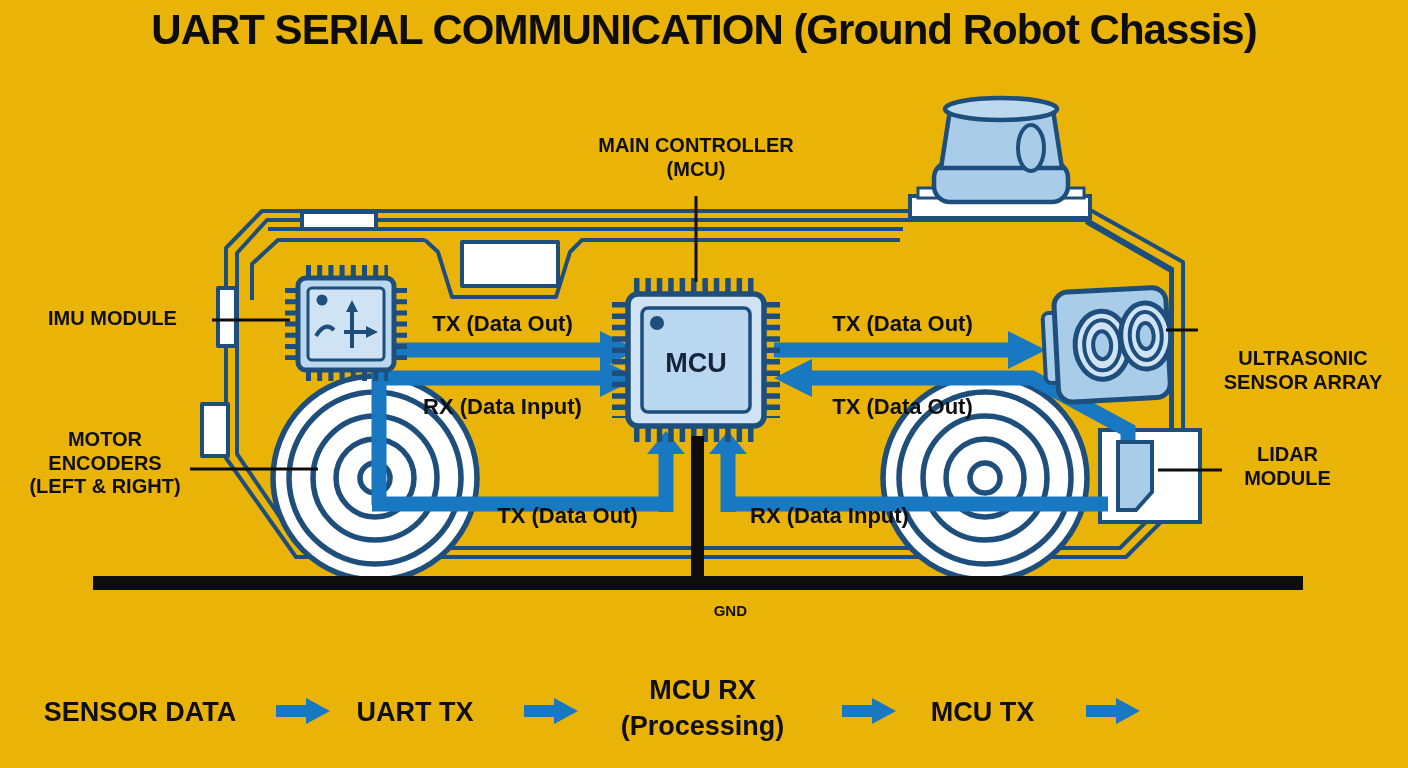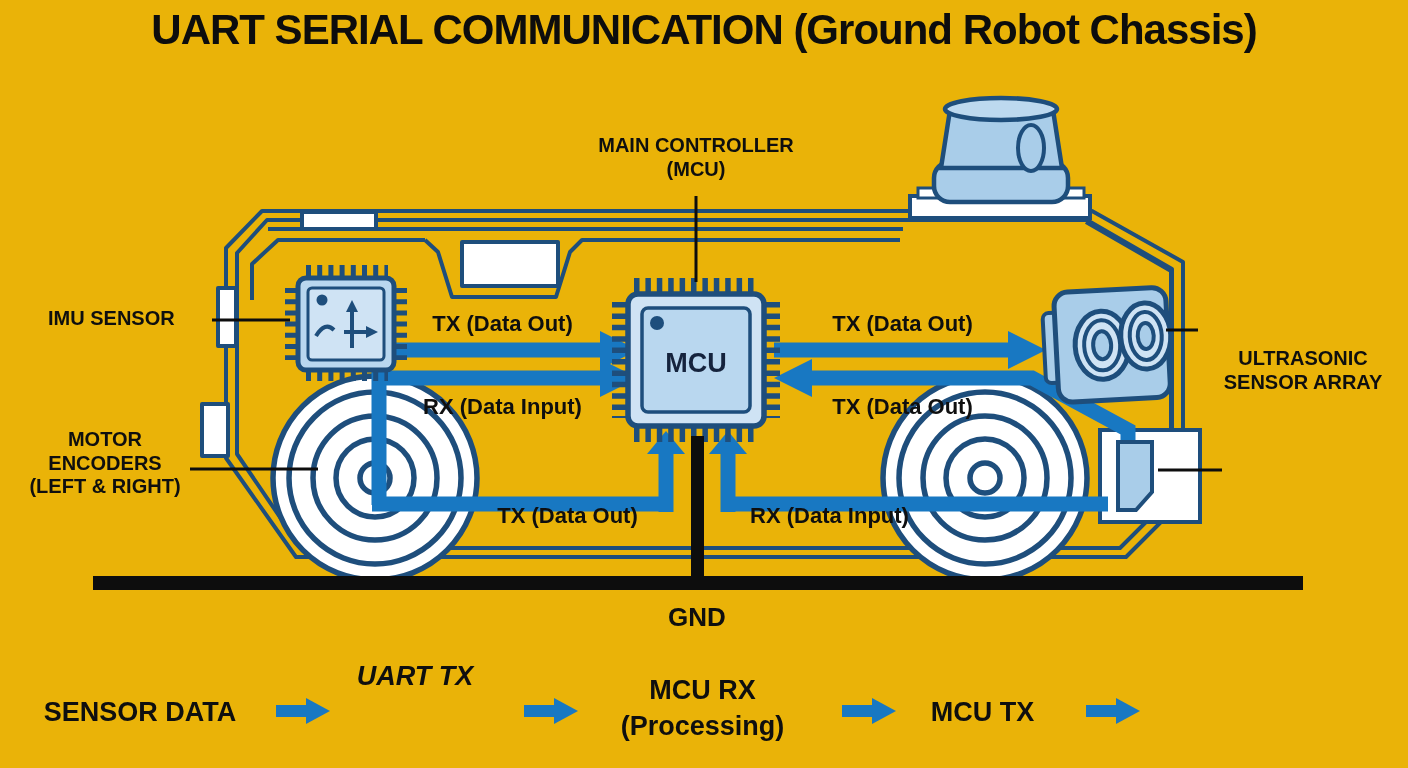--- a/index.html
+++ b/index.html
@@ -5,21 +5,21 @@
   html,body{margin:0;padding:0;background:#ffffff;}
   .canvas{position:relative;width:1408px;height:768px;background:#eab308;overflow:hidden;
           font-family:"Liberation Sans","DejaVu Sans",sans-serif;color:#111;}
   .title{position:absolute;left:0;top:6px;width:1408px;text-align:center;
          font-size:42px;font-weight:800;letter-spacing:-1px;color:#0d0d0d;white-space:nowrap;}
   svg.diagram{position:absolute;left:0;top:0;width:1408px;height:768px;}
   .lbl{position:absolute;font-weight:800;color:#0f0f0f;line-height:1.18;}
   .ml{white-space:pre-line;text-align:center;}
   .side{font-size:20px;}
   .bus{font-size:22px;text-align:center;}
-  .gnd{font-size:26px;text-align:center;}
+  .gnd{font-size:15px;text-align:right;}
   .flowlbl{font-size:27px;font-weight:800;text-align:center;line-height:1.35;white-space:pre-line;}
   .flowarrow{position:absolute;}
 </style>
 </head>
 <body>
 
 <div class="canvas">
 
   <div class="title">UART SERIAL COMMUNICATION (Ground Robot Chassis)</div>
 
@@ -148,41 +148,43 @@
       <line x1="212" y1="320" x2="290" y2="320"></line>
       <line x1="696" y1="196" x2="696" y2="282"></line>
       <line x1="190" y1="469" x2="318" y2="469"></line>
       <line x1="1166" y1="330" x2="1198" y2="330"></line>
       <line x1="1158" y1="470" x2="1222" y2="470"></line>
     </g>
   </svg>
 
   <div class="lbl side ml" style="left:555px;top:134px;width:282px;">MAIN CONTROLLER
 (MCU)</div>
-  <div class="lbl side" style="left:48px;top:307px;">IMU SENSOR</div>
+  <div class="lbl side" style="left:48px;top:307px;">IMU MODULE</div>
   <div class="lbl side ml" style="left:0px;top:428px;width:210px;">MOTOR
 ENCODERS
 (LEFT &amp; RIGHT)</div>
   <div class="lbl side ml" style="left:1203px;top:307px;width:200px;margin-top:40px;">ULTRASONIC
 SENSOR ARRAY</div>
+  <div class="lbl side ml" style="left:1225px;top:443px;width:125px;">LIDAR
+MODULE</div>
   <div class="lbl gnd" style="left:647px;top:602px;width:100px;">GND</div>
 
   <div class="lbl bus" style="left:380px;top:311px;width:245px;">TX (Data Out)</div>
   <div class="lbl bus" style="left:380px;top:394px;width:245px;">RX (Data Input)</div>
   <div class="lbl bus" style="left:780px;top:311px;width:245px;">TX (Data Out)</div>
   <div class="lbl bus" style="left:780px;top:394px;width:245px;">TX (Data Out)</div>
   <div class="lbl bus" style="left:450px;top:503px;width:235px;">TX (Data Out)</div>
   <div class="lbl bus" style="left:712px;top:503px;width:235px;">RX (Data Input)</div>
 
   <div class="lbl flowlbl" style="left:20px;top:694px;width:240px;">SENSOR DATA</div>
   <svg class="flowarrow" style="left:276px;top:696px;" width="54" height="30">
     <rect x="0" y="9" width="30" height="12" fill="#1878c2"></rect>
       <polygon points="30,2 54,15 30,28" fill="#1878c2"></polygon>
   </svg>
-  <div class="lbl flowlbl" style="left:330px;top:658px;width:170px;font-style:italic;">UART TX</div>
+  <div class="lbl flowlbl" style="left:330px;top:694px;width:170px;">UART TX</div>
   <svg class="flowarrow" style="left:524px;top:696px;" width="54" height="30">
     <rect x="0" y="9" width="30" height="12" fill="#1878c2"></rect>
       <polygon points="30,2 54,15 30,28" fill="#1878c2"></polygon>
   </svg>
   <div class="lbl flowlbl" style="left:590px;top:672px;width:225px;">MCU RX
 (Processing)</div>
   <svg class="flowarrow" style="left:842px;top:696px;" width="54" height="30">
     <rect x="0" y="9" width="30" height="12" fill="#1878c2"></rect>
       <polygon points="30,2 54,15 30,28" fill="#1878c2"></polygon>
   </svg>

